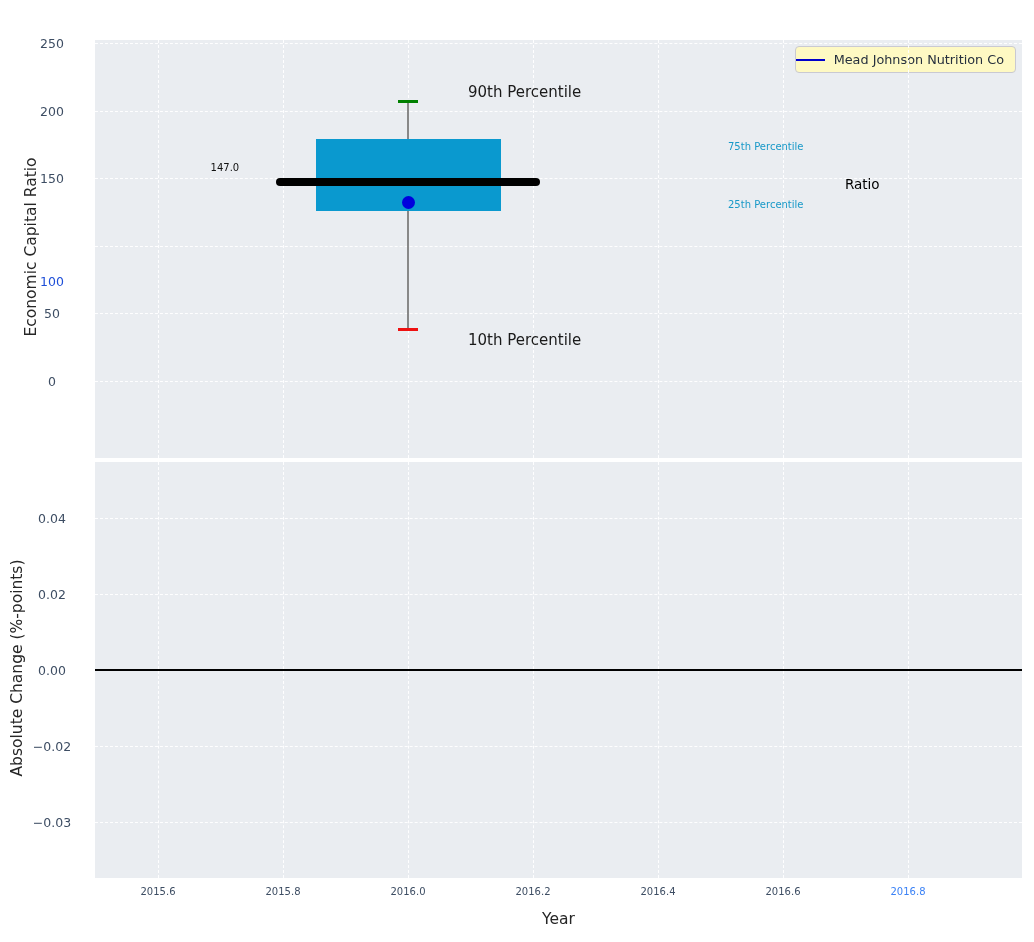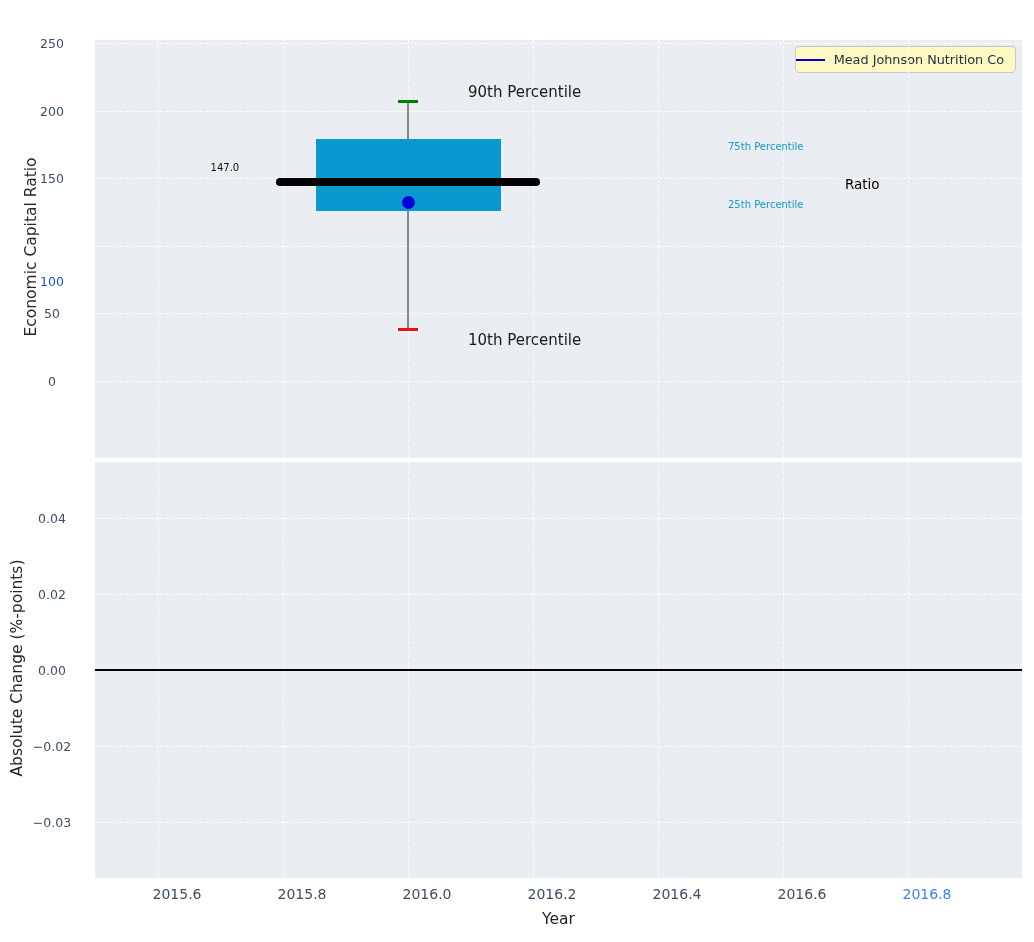--- a/index.html
+++ b/index.html
@@ -30,21 +30,21 @@
     padding:5px 11px 5px 0;font-size:12.8px;color:#26303e;
   }
   .legend-line{display:inline-block;width:29px;height:0;border-top:2px solid #0000cc;}
   .gridline-v{position:absolute;width:0;border-left:1px dashed rgba(255,255,255,0.95);}
   .gridline-h{position:absolute;height:0;border-top:1px dashed rgba(255,255,255,0.95);}
   .tick-label-y{
     position:absolute;font-size:12.5px;color:#3d4d63;text-align:center;width:70px;
     transform:translateY(-50%);
   }
   .tick-label-x{
-    position:absolute;font-size:14px;color:#3d4d63;transform:translateX(-50%);margin-left:19px;
+    position:absolute;font-size:10px;color:#3d4d63;transform:translateX(-50%);
   }
   .annotation{position:absolute;white-space:nowrap;}
 </style>
 </head>
 <body>
 
 <div class="figure" id="fig">
 
   <div class="axes axes-top" id="axTop"></div>
   <div class="axes axes-bottom" id="axBot"></div>

